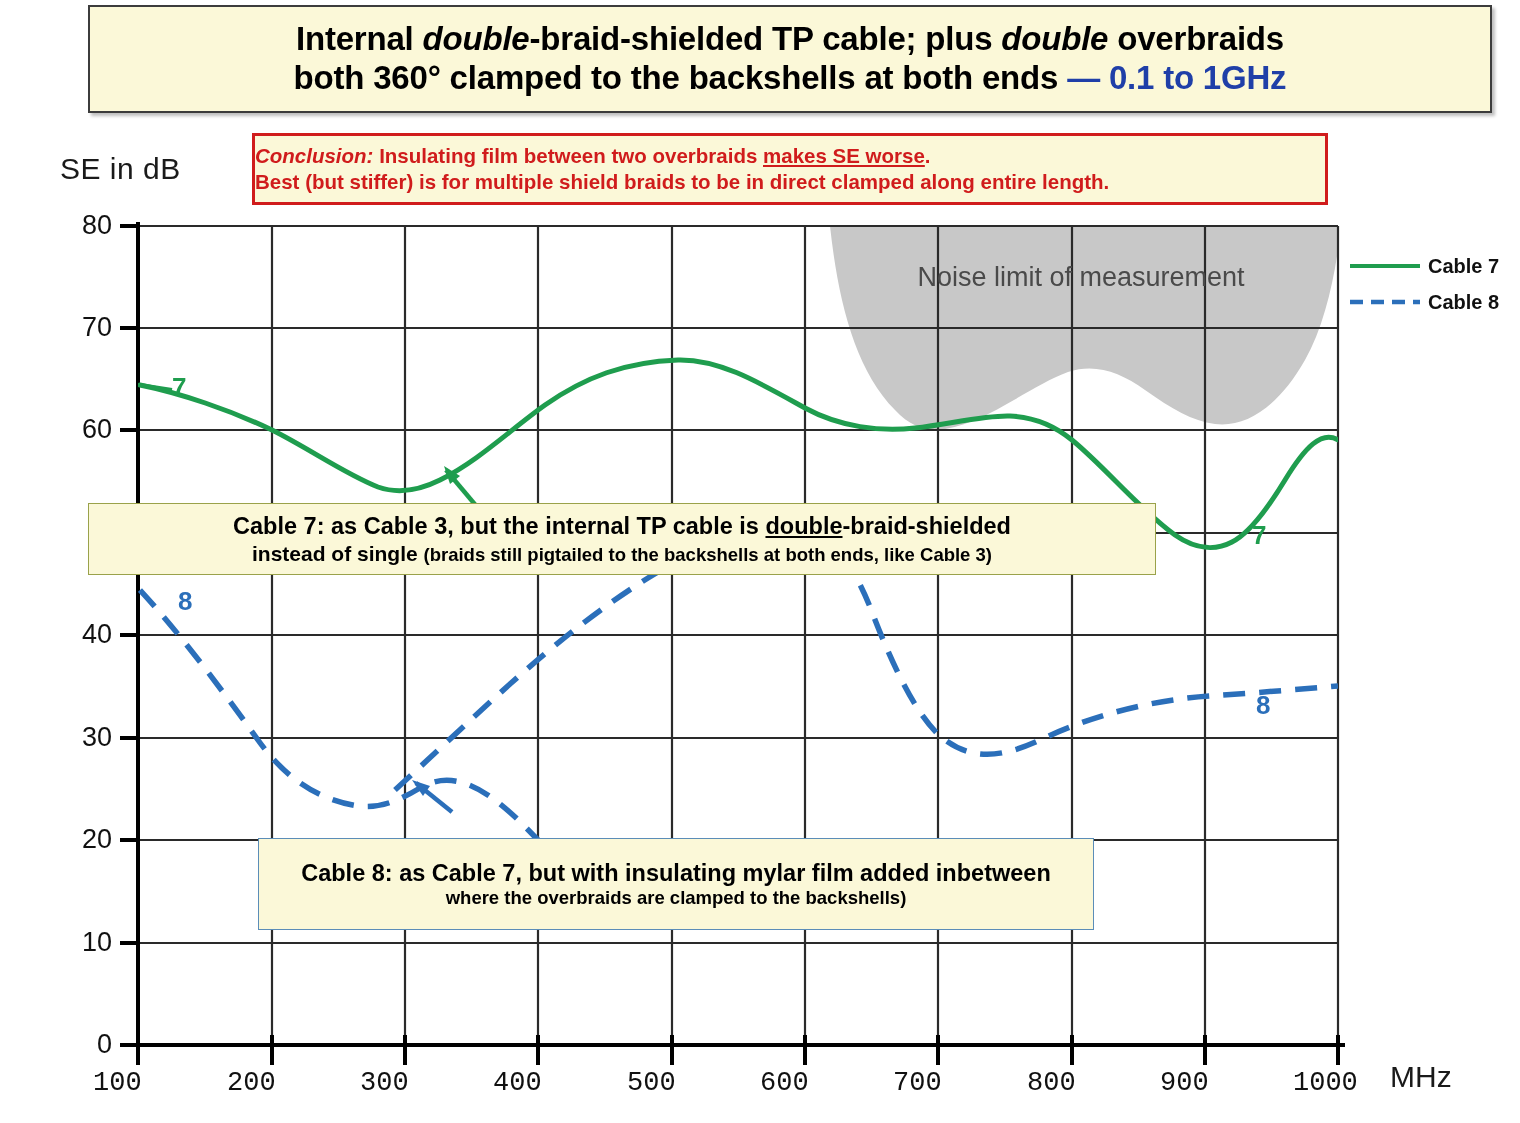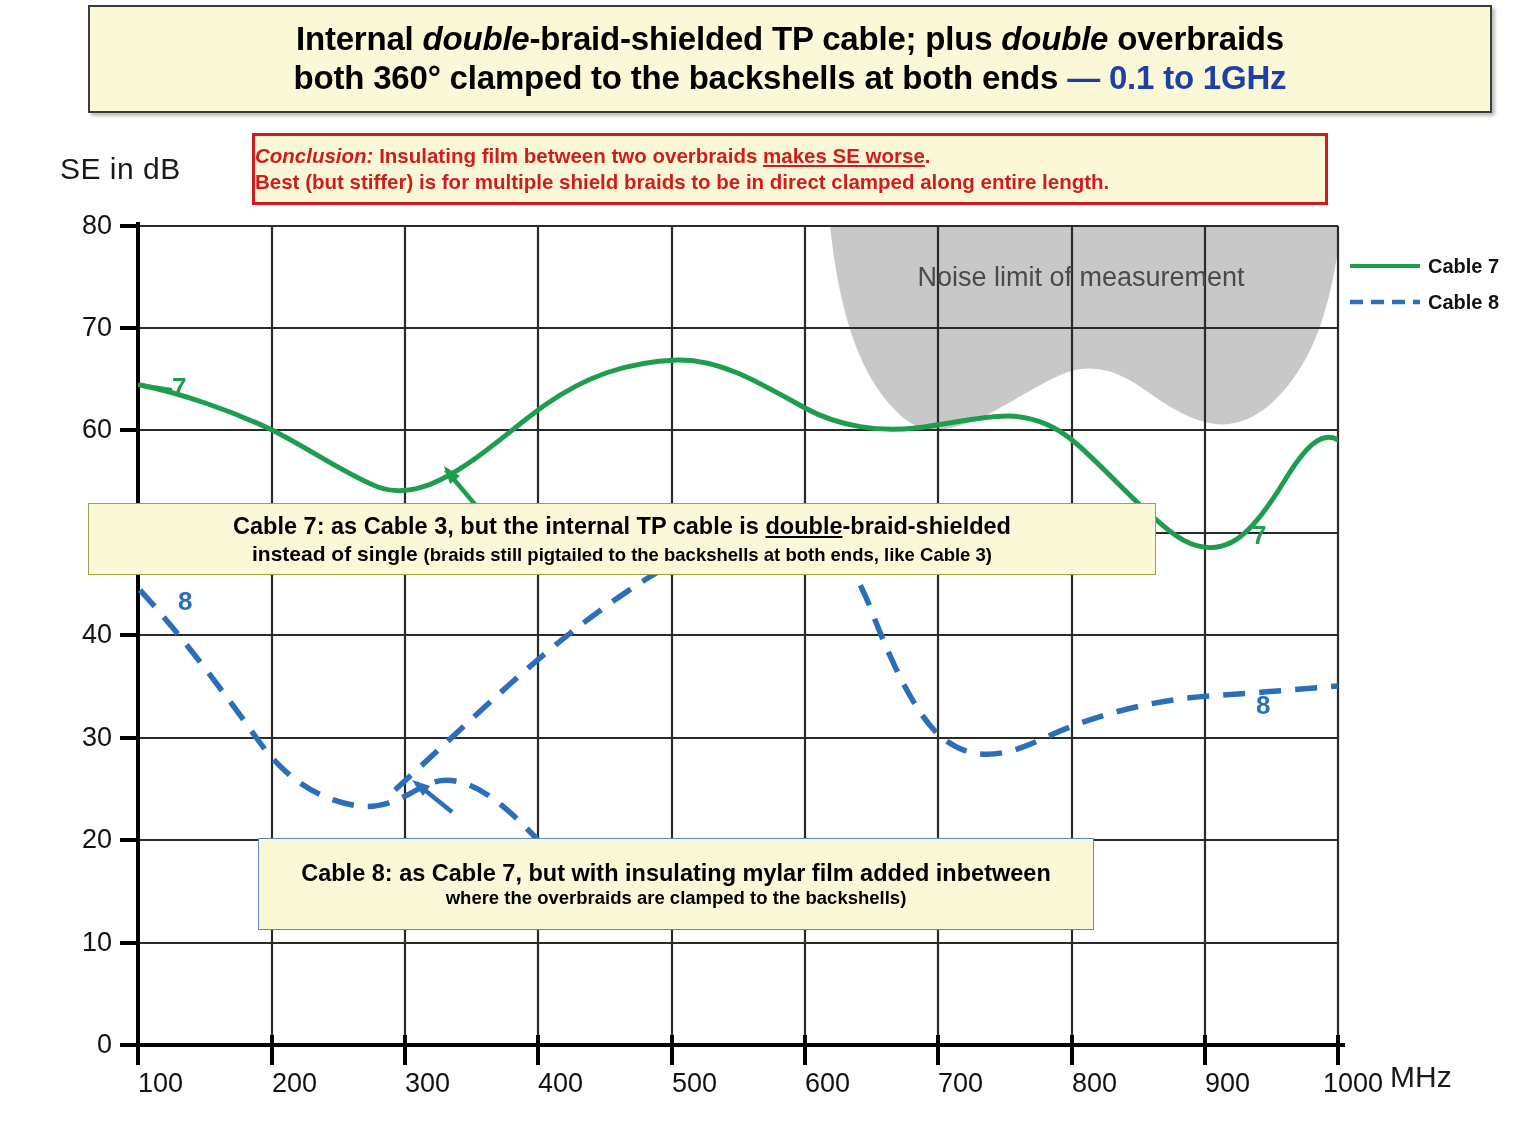--- a/index.html
+++ b/index.html
@@ -58,22 +58,22 @@
 
   
   #chart-svg{position:absolute;left:0;top:0;}
 
   
   .tick-y{
     position:absolute;text-align:right;width:62px;
     font-size:27px;color:#111;
   }
   .tick-x{
-    position:absolute;text-align:right;width:90px;
-    font-size:27px;color:#111;
+    position:absolute;text-align:left;width:90px;
+    font-size:27px;color:#111;font-family:Liberation Mono, monospace;
   }
 
   
   .noise-label{
     position:absolute;left:866px;top:262px;width:430px;
     font-size:27px;color:#4a4a4a;text-align:center;
   }
 
   
   .legend{

